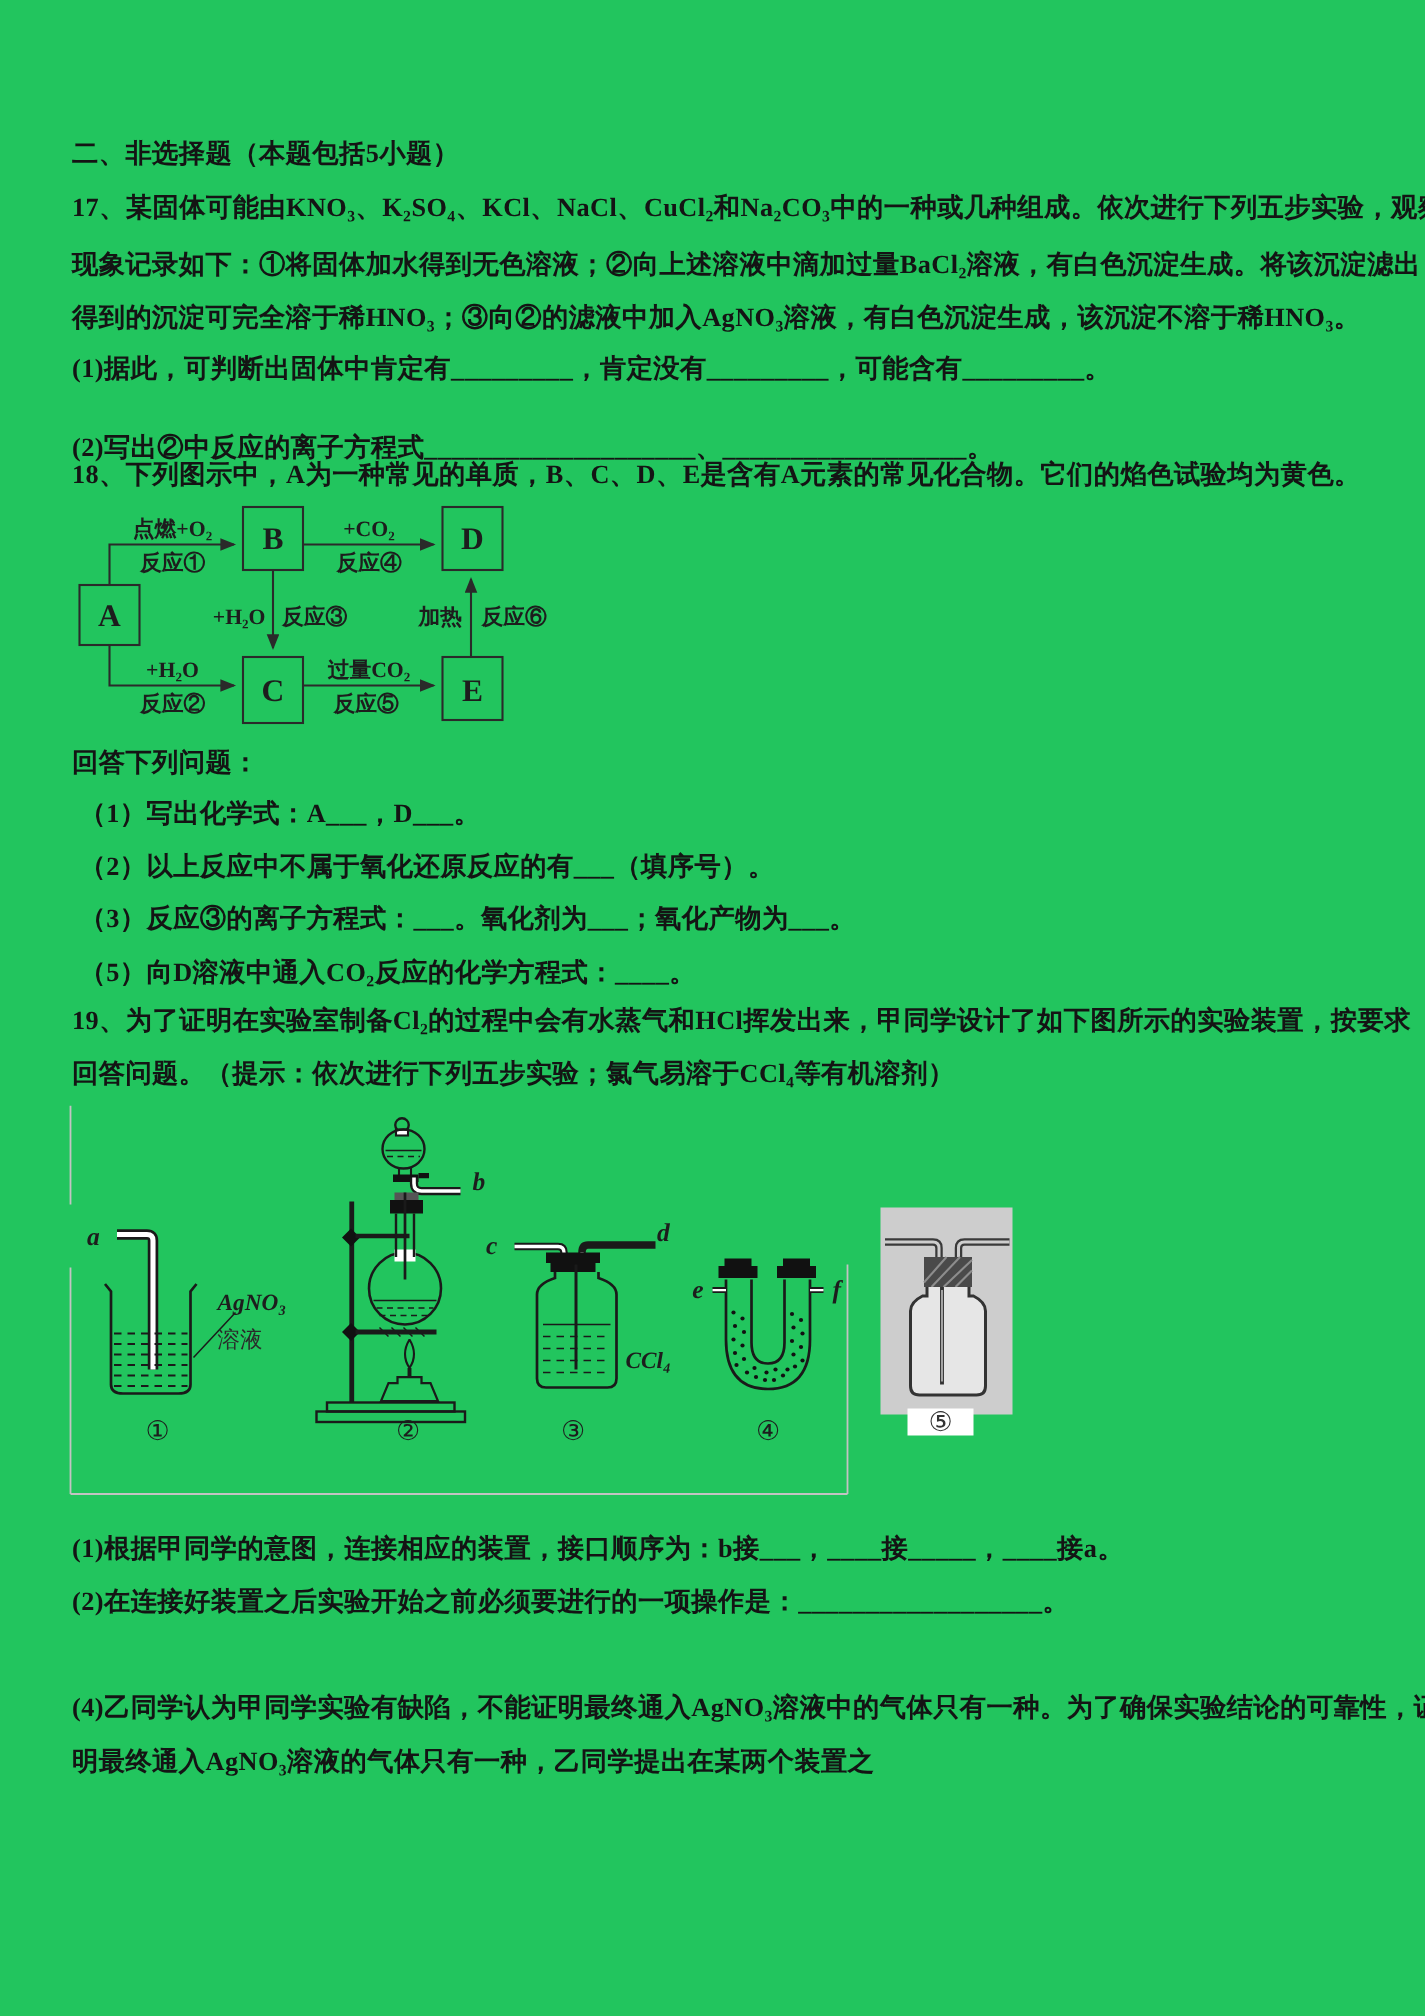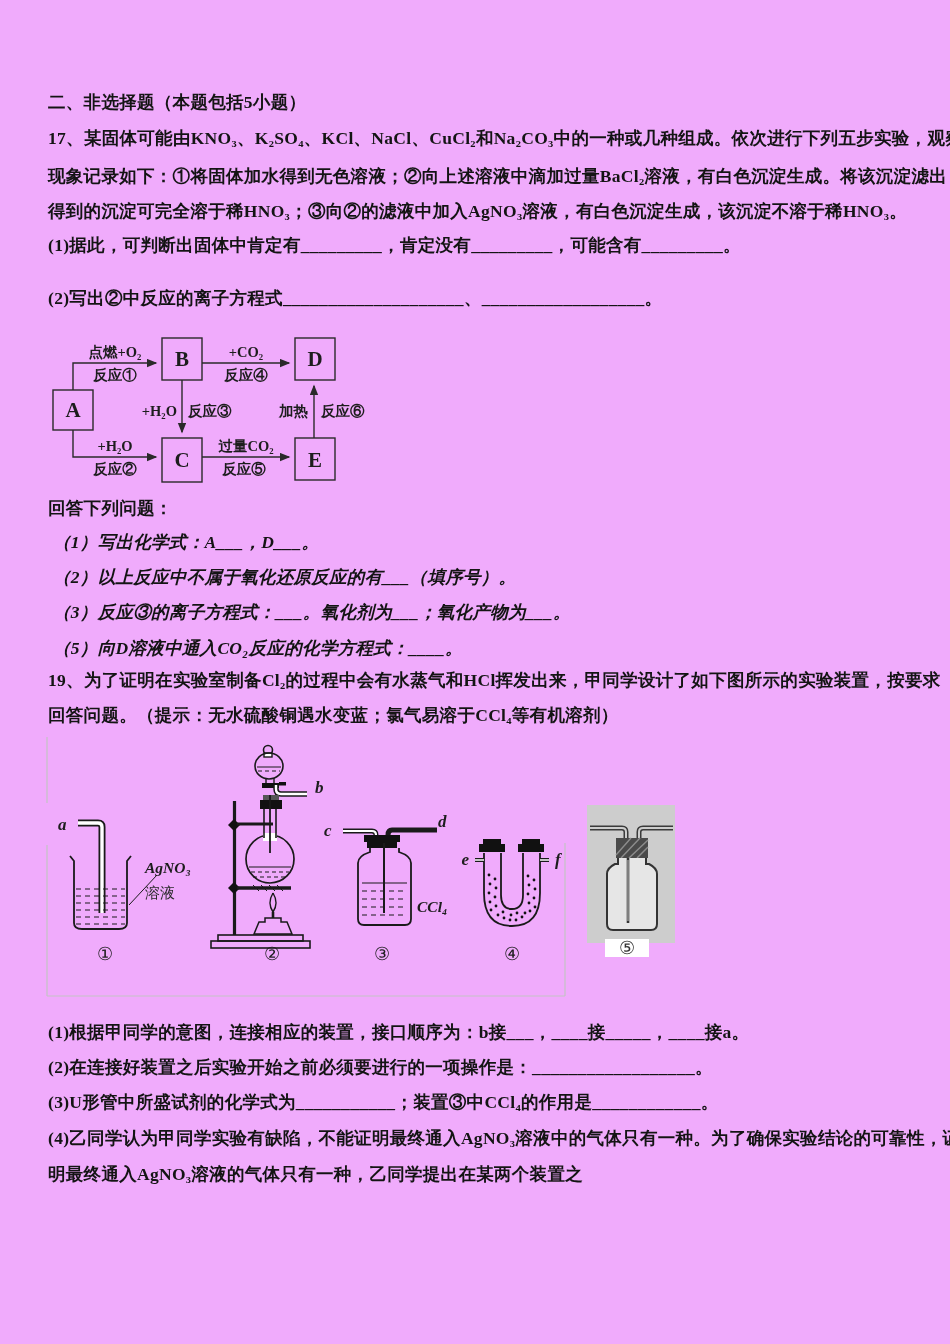--- a/index.html
+++ b/index.html
@@ -1,20 +1,20 @@
 <!DOCTYPE html>
 <html><head>
 <meta charset="utf-8">
 <style>
   html,body{margin:0;padding:0;background:#ffffff;}
-  #page{position:relative;width:950px;height:1344px;background:#f0abfc;overflow:hidden;
+  #page{position:relative;width:950px;height:1344px;background:#22c55e;overflow:hidden;
         font-family:"Liberation Serif","DejaVu Serif",serif;color:#141414;}
   .line{position:absolute;left:48px;font-size:17.5px;font-weight:700;white-space:nowrap;
         letter-spacing:0.3px;}
-  .sub18{left:53px;font-style:italic;}
+  .sub18{left:53px;}
   svg text{font-family:"Liberation Serif","DejaVu Serif",serif;}
   .dg-label{font-size:14.5px;font-weight:600;fill:#1d1d1d;}
   .dg-box-letter{font-size:21px;font-weight:600;fill:#1d1d1d;}
   .fig-letter{font-size:17px;font-style:italic;font-weight:600;fill:#1d1d1d;}
   .fig-reagent{font-size:15.5px;font-style:italic;font-weight:600;fill:#1d1d1d;}
   .fig-cjk{font-size:15px;font-weight:500;fill:#2a2a2a;}
   .fig-num{font-size:18px;font-weight:500;fill:#1d1d1d;}
   .fig-num5{font-size:18px;font-weight:500;fill:#333333;}
 </style>
 </head>
@@ -23,20 +23,21 @@
 <div id="page">
 
   <div class="line" style="top:90px">二、非选择题（本题包括5小题）</div>
 
   <div class="line" style="top:126px">17、某固体可能由KNO₃、K₂SO₄、KCl、NaCl、CuCl₂和Na₂CO₃中的一种或几种组成。依次进行下列五步实验，观察到的实验</div>
   <div class="line" style="top:164px">现象记录如下：①将固体加水得到无色溶液；②向上述溶液中滴加过量BaCl₂溶液，有白色沉淀生成。将该沉淀滤出，</div>
   <div class="line" style="top:199px">得到的沉淀可完全溶于稀HNO₃；③向②的滤液中加入AgNO₃溶液，有白色沉淀生成，该沉淀不溶于稀HNO₃。</div>
   <div class="line" style="top:233px">(1)据此，可判断出固体中肯定有_________，肯定没有_________，可能含有_________。</div>
   <div class="line" style="top:286px">(2)写出②中反应的离子方程式____________________、__________________。</div>
 
+  <div class="line" style="top:304px">18、下列图示中，A为一种常见的单质，B、C、D、E是含有A元素的常见化合物。它们的焰色试验均为黄色。</div>
 
   <svg style="position:absolute;left:45px;top:332px" width="335" height="158" viewBox="0 0 335 158">
     <defs>
       <marker id="ah" markerWidth="9" markerHeight="8" refX="6.5" refY="3" orient="auto">
         <path d="M0,0 L7.5,3 L0,6 Z" fill="#2a2a2a"></path>
       </marker>
     </defs>
     <g stroke="#2a2a2a" stroke-width="1.4" fill="none">
       <rect x="8" y="58" width="40" height="40"></rect>
       <rect x="117" y="6" width="40" height="42"></rect>
@@ -69,21 +70,21 @@
     <text class="dg-label" x="276" y="84" text-anchor="start">反应⑥</text>
   </svg>
 
   <div class="line" style="top:496px">回答下列问题：</div>
   <div class="line sub18" style="top:530px">（1）写出化学式：A___，D___。</div>
   <div class="line sub18" style="top:565px">（2）以上反应中不属于氧化还原反应的有___（填序号）。</div>
   <div class="line sub18" style="top:600px">（3）反应③的离子方程式：___。氧化剂为___；氧化产物为___。</div>
   <div class="line sub18" style="top:636px">（5）向D溶液中通入CO₂反应的化学方程式：____。</div>
 
   <div class="line" style="top:668px">19、为了证明在实验室制备Cl₂的过程中会有水蒸气和HCl挥发出来，甲同学设计了如下图所示的实验装置，按要求</div>
-  <div class="line" style="top:703px">回答问题。（提示：无水硫酸铜遇水变蓝；氯气易溶于CCl₄等有机溶剂）</div>
+  <div class="line" style="top:703px">回答问题。（提示：依次进行下列五步实验；氯气易溶于CCl₄等有机溶剂）</div>
 
   <svg style="position:absolute;left:45px;top:737px" width="645" height="268" viewBox="0 0 645 268">
 
     <g stroke="#c3c3c3" stroke-width="1.2" fill="none">
       <line x1="2" y1="0" x2="2" y2="66"></line>
       <line x1="2" y1="108" x2="2" y2="259"></line>
       <line x1="2" y1="259" x2="520" y2="259"></line>
       <line x1="520" y1="106" x2="520" y2="259"></line>
     </g>
 
@@ -235,17 +236,16 @@
       <path d="M573,121 v6 h-3 q-8,4 -8,10 v50 q0,6 6,6 h38 q6,0 6,-6 v-50 q0,-6 -8,-10 h-3 v-6" fill="#e6e6e6" stroke="#333" stroke-width="2"></path>
       <line x1="583" y1="121" x2="583" y2="186" stroke="#333" stroke-width="2.6"></line>
       <line x1="583" y1="123" x2="583" y2="184" stroke="#dddddd" stroke-width="0.9"></line>
       <rect x="560" y="202" width="44" height="18" fill="#ffffff" stroke="none"></rect>
       <text class="fig-num5" x="582" y="217" text-anchor="middle">⑤</text>
     </g>
   </svg>
 
   <div class="line" style="top:1020px">(1)根据甲同学的意图，连接相应的装置，接口顺序为：b接___，____接_____，____接a。</div>
   <div class="line" style="top:1055px">(2)在连接好装置之后实验开始之前必须要进行的一项操作是：__________________。</div>
-  <div class="line" style="top:1090px">(3)U形管中所盛试剂的化学式为___________；装置③中CCl₄的作用是____________。</div>
   <div class="line" style="top:1126px">(4)乙同学认为甲同学实验有缺陷，不能证明最终通入AgNO₃溶液中的气体只有一种。为了确保实验结论的可靠性，证</div>
   <div class="line" style="top:1162px">明最终通入AgNO₃溶液的气体只有一种，乙同学提出在某两个装置之</div>
 
 </div>
 
 </body></html>

